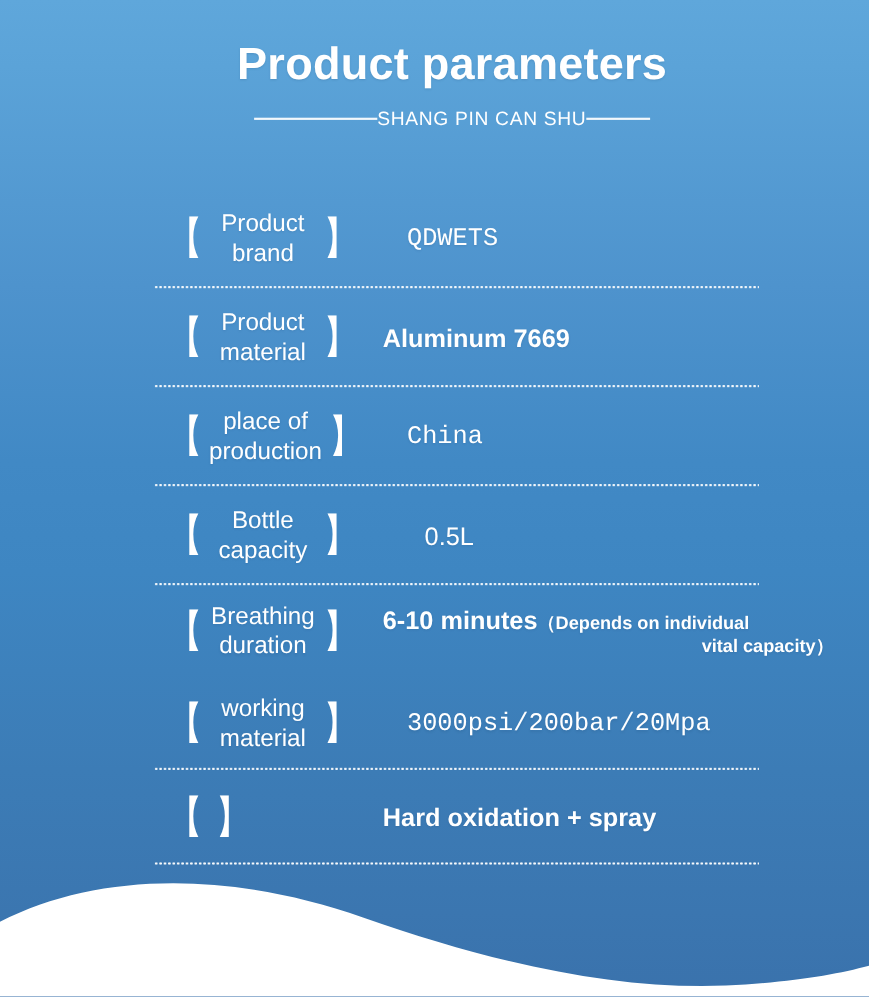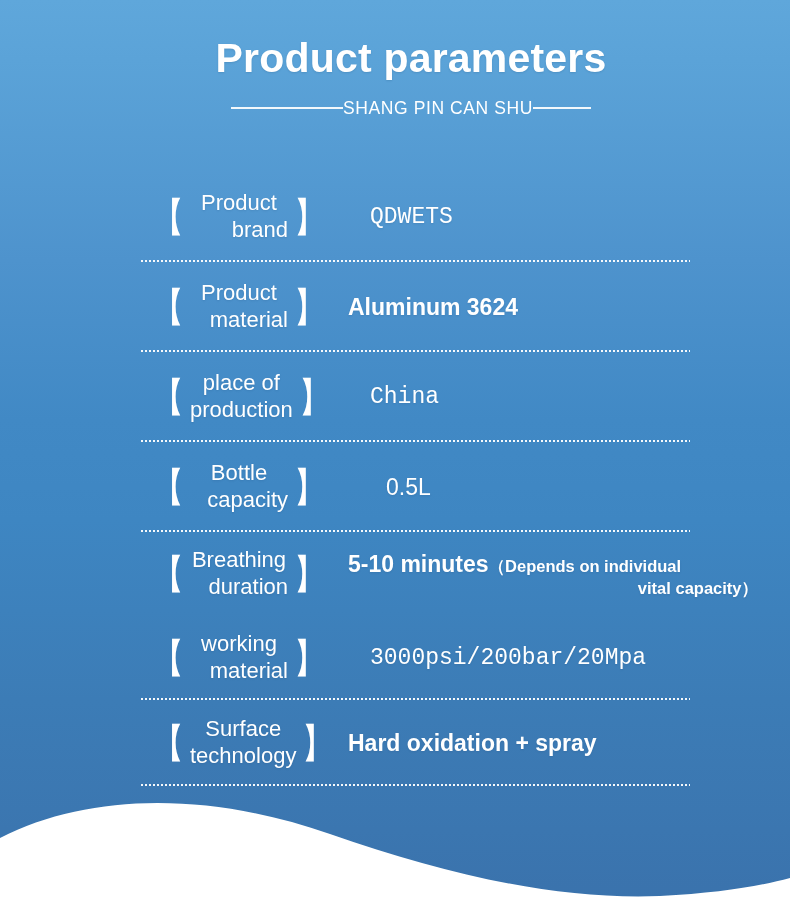--- a/index.html
+++ b/index.html
@@ -118,21 +118,21 @@
   .bracket.right { margin-left: 2px; }
   .label-text {
     flex: 1 1 auto;
     text-align: center;
     font-size: 22px;
     font-weight: normal;
     line-height: 1.22;
     color: #FFFFFF;
     text-shadow: 0 1px 2px rgba(30,70,110,0.16);
   }
-  .label-text .l2 { display: block; text-align: right; }
+  .label-text .l2 { display: block; }
 
   
   .value-cell {
     flex: 1 1 auto;
     color: #FFFFFF;
     font-size: 23px;
     line-height: 1.22;
     padding-left: 22px;
     text-shadow: 0 1px 2px rgba(30,70,110,0.16);
   }
@@ -191,21 +191,21 @@
 
     <div class="param-row tall divided">
       <div class="label-cell">
         <span class="bracket left">【</span>
         <span class="label-text">
           <span>Product</span>
           <span class="l2">material</span>
         </span>
         <span class="bracket right">】</span>
       </div>
-      <div class="value-cell bold wide">Aluminum 3624</div>
+      <div class="value-cell bold wide">Aluminum 7669</div>
     </div>
 
     <div class="param-row tall divided">
       <div class="label-cell">
         <span class="bracket left">【</span>
         <span class="label-text">
           <span>place of</span>
           <span class="l2">production</span>
         </span>
         <span class="bracket right">】</span>
@@ -228,44 +228,40 @@
     <div class="param-row duo">
       <div class="label-cell">
         <span class="bracket left">【</span>
         <span class="label-text">
           <span>Breathing</span>
           <span class="l2">duration</span>
         </span>
         <span class="bracket right">】</span>
       </div>
       <div class="value-cell bold wide">
-        <span>5-10 minutes</span><span class="value-note">（Depends on individual</span>
+        <span>6-10 minutes</span><span class="value-note">（Depends on individual</span>
         <span class="value-note note-line2">vital capacity）</span>
       </div>
     </div>
 
     <div class="param-row duo divided">
       <div class="label-cell">
         <span class="bracket left">【</span>
         <span class="label-text">
           <span>working</span>
           <span class="l2">material</span>
         </span>
         <span class="bracket right">】</span>
       </div>
       <div class="value-cell indent">3000psi/200bar/20Mpa</div>
     </div>
 
     <div class="param-row medium divided">
       <div class="label-cell">
         <span class="bracket left">【</span>
-        <span class="label-text">
-          <span>Surface</span>
-          <span class="l2">technology</span>
-        </span>
         <span class="bracket right">】</span>
       </div>
       <div class="value-cell bold wide">Hard oxidation + spray</div>
     </div>
 
   </div>
 
   <svg class="wave" viewBox="0 0 790 130" preserveAspectRatio="none">
     <path d="M0,62 C90,16 210,16 330,58 C450,100 560,124 660,120 C720,117 760,110 790,102 L790,130 L0,130 Z" fill="#FFFFFF"></path>
   </svg>

